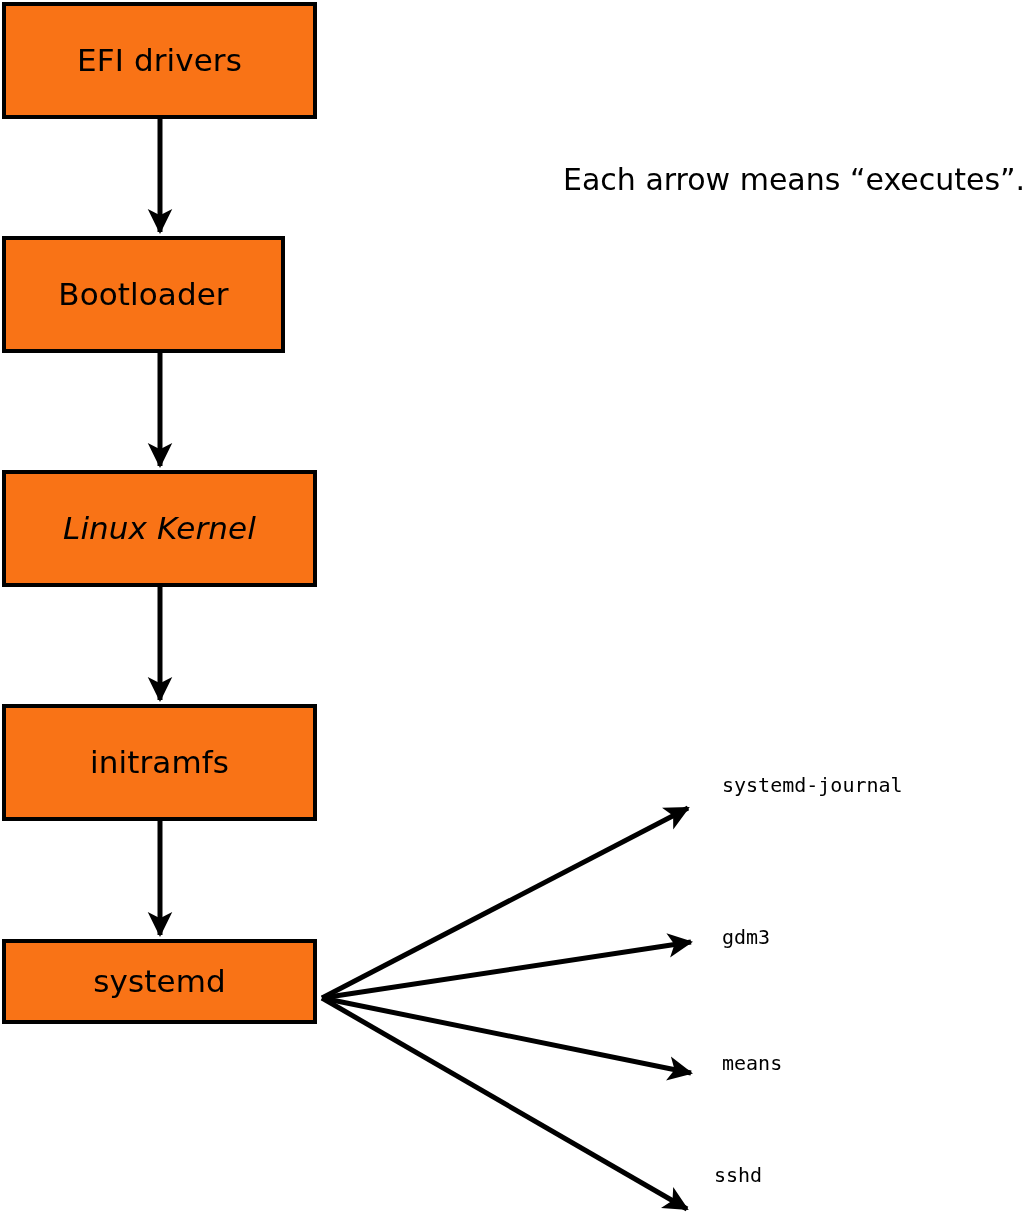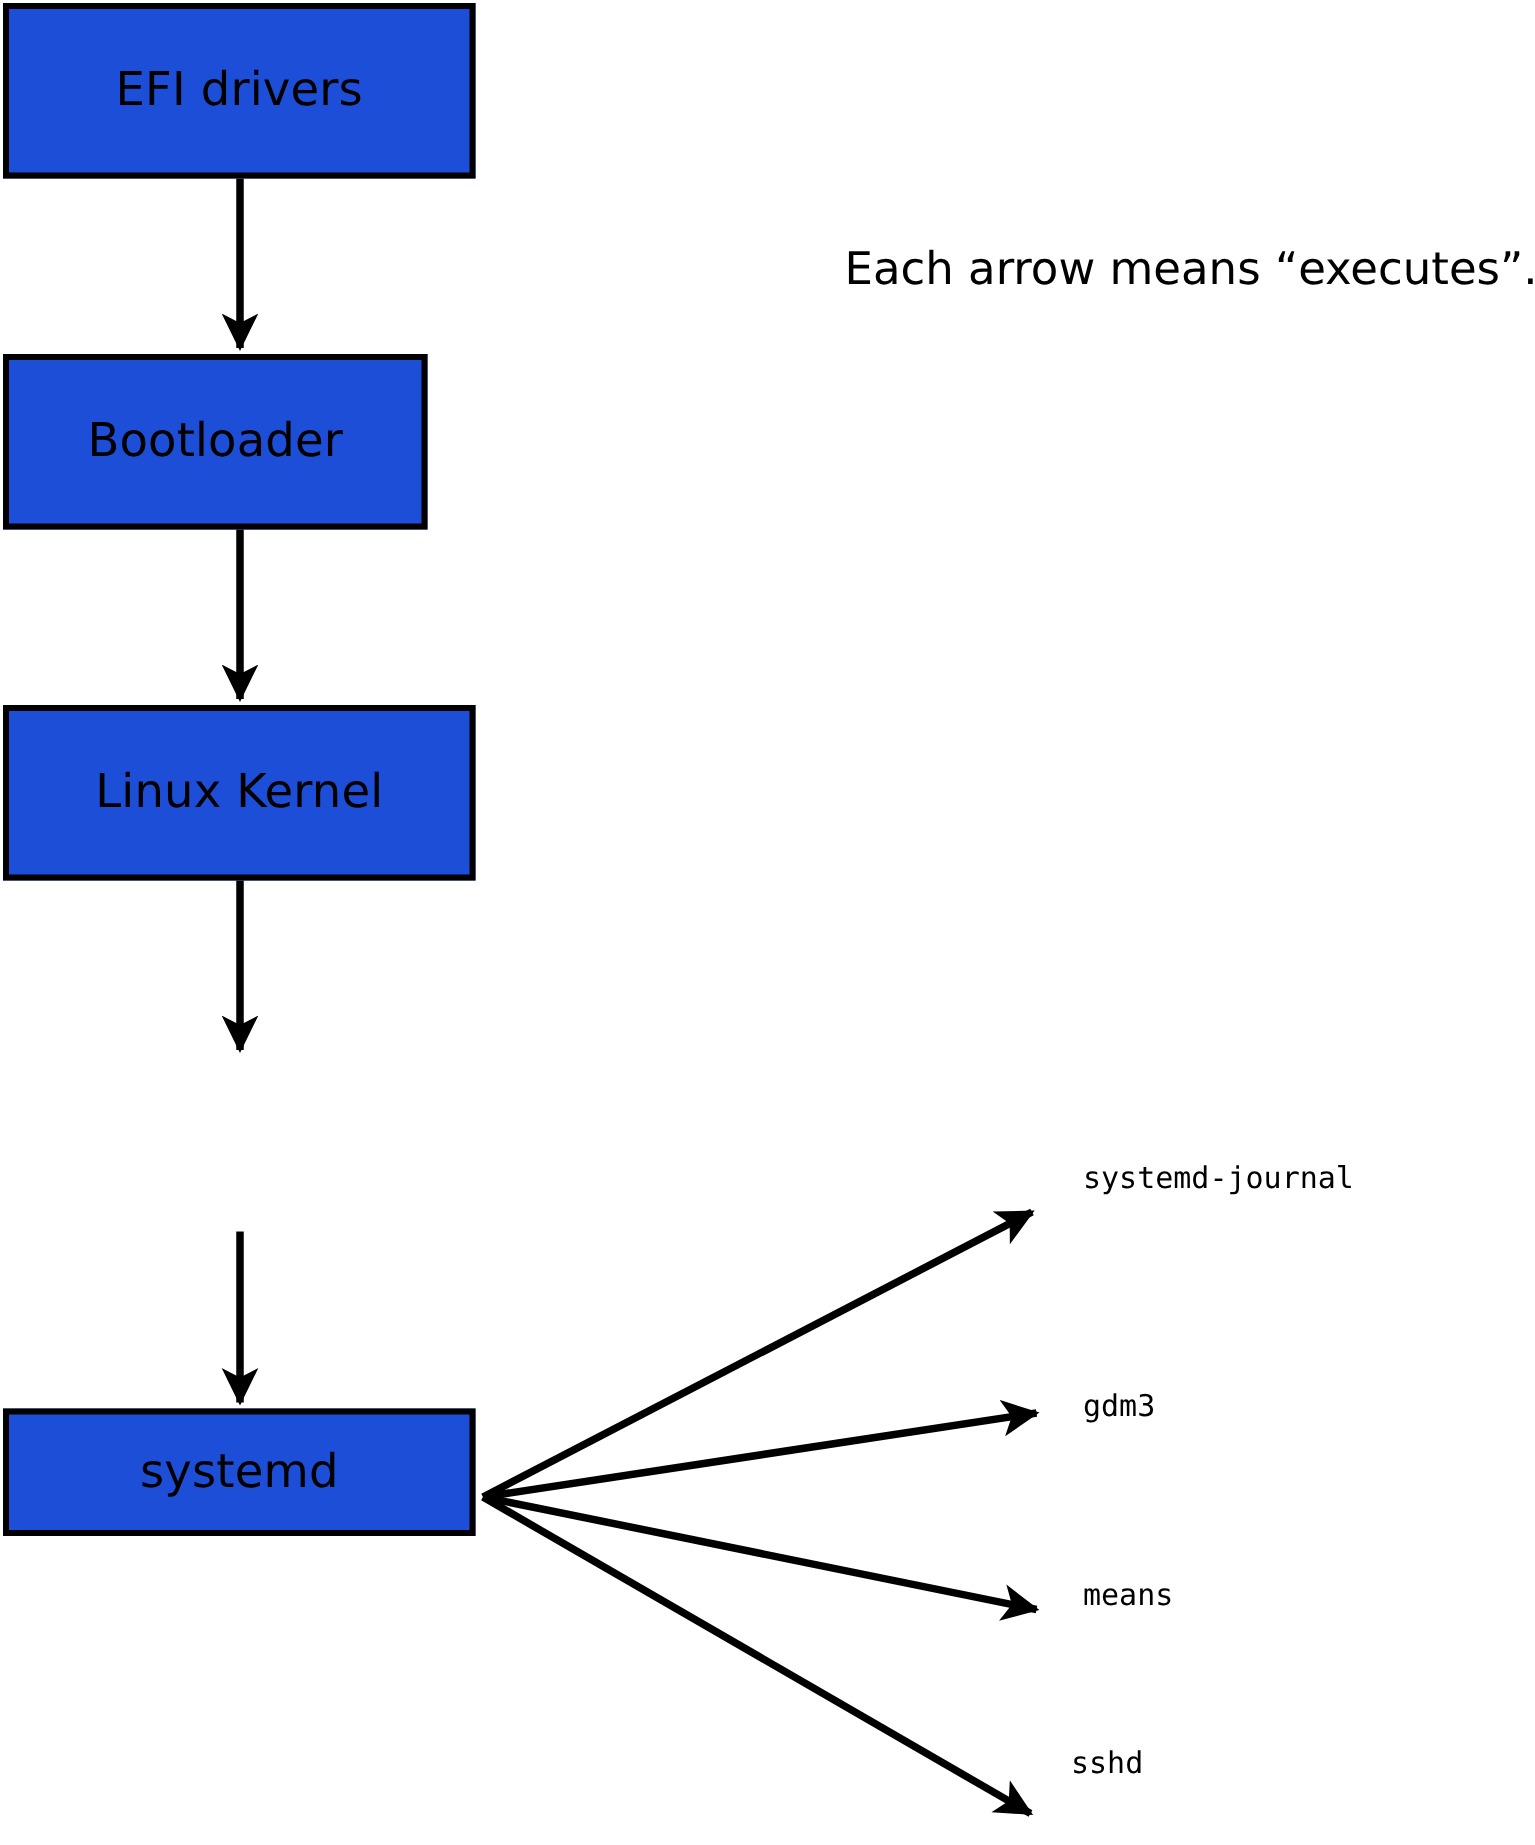--- a/index.html
+++ b/index.html
@@ -12,21 +12,21 @@
     position: relative;
     width: 1023px;
     height: 1230px;
     background: #ffffff;
     overflow: hidden;
     font-family: "DejaVu Sans", sans-serif;
   }
   .node-box {
     position: absolute;
     box-sizing: border-box;
-    background: #1d4ed8;
+    background: #f97316;
     border: 4px solid #000000;
     display: flex;
     align-items: center;
     justify-content: center;
   }
   .node-label {
     font-family: "DejaVu Sans", sans-serif;
     font-size: 31px;
     line-height: 1;
     color: #000000;
@@ -84,24 +84,27 @@
   </svg>
 
   <div class="node-box" style="left:2px; top:2px; width:315px; height:117px;">
     <span class="node-label">EFI drivers</span>
   </div>
 
   <div class="node-box" style="left:2px; top:236px; width:283px; height:117px;">
     <span class="node-label">Bootloader</span>
   </div>
 
-  <div class="node-box" style="left:2px; top:470px; width:315px; height:117px;">
+  <div class="node-box" style="left:2px; top:470px; width:315px; height:117px;font-style:italic;">
     <span class="node-label">Linux Kernel</span>
   </div>
 
+  <div class="node-box" style="left:2px; top:704px; width:315px; height:117px;">
+    <span class="node-label">initramfs</span>
+  </div>
 
   <div class="node-box" style="left:2px; top:939px; width:315px; height:85px;">
     <span class="node-label">systemd</span>
   </div>
 
   <div class="legend-text" style="left:563px; top:165px;">Each arrow means “executes”.</div>
 
   <div class="leaf-label" style="left:722px; top:775px;">systemd-journal</div>
 
   <div class="leaf-label" style="left:722px; top:898px;margin-top:29px;">gdm3</div>

